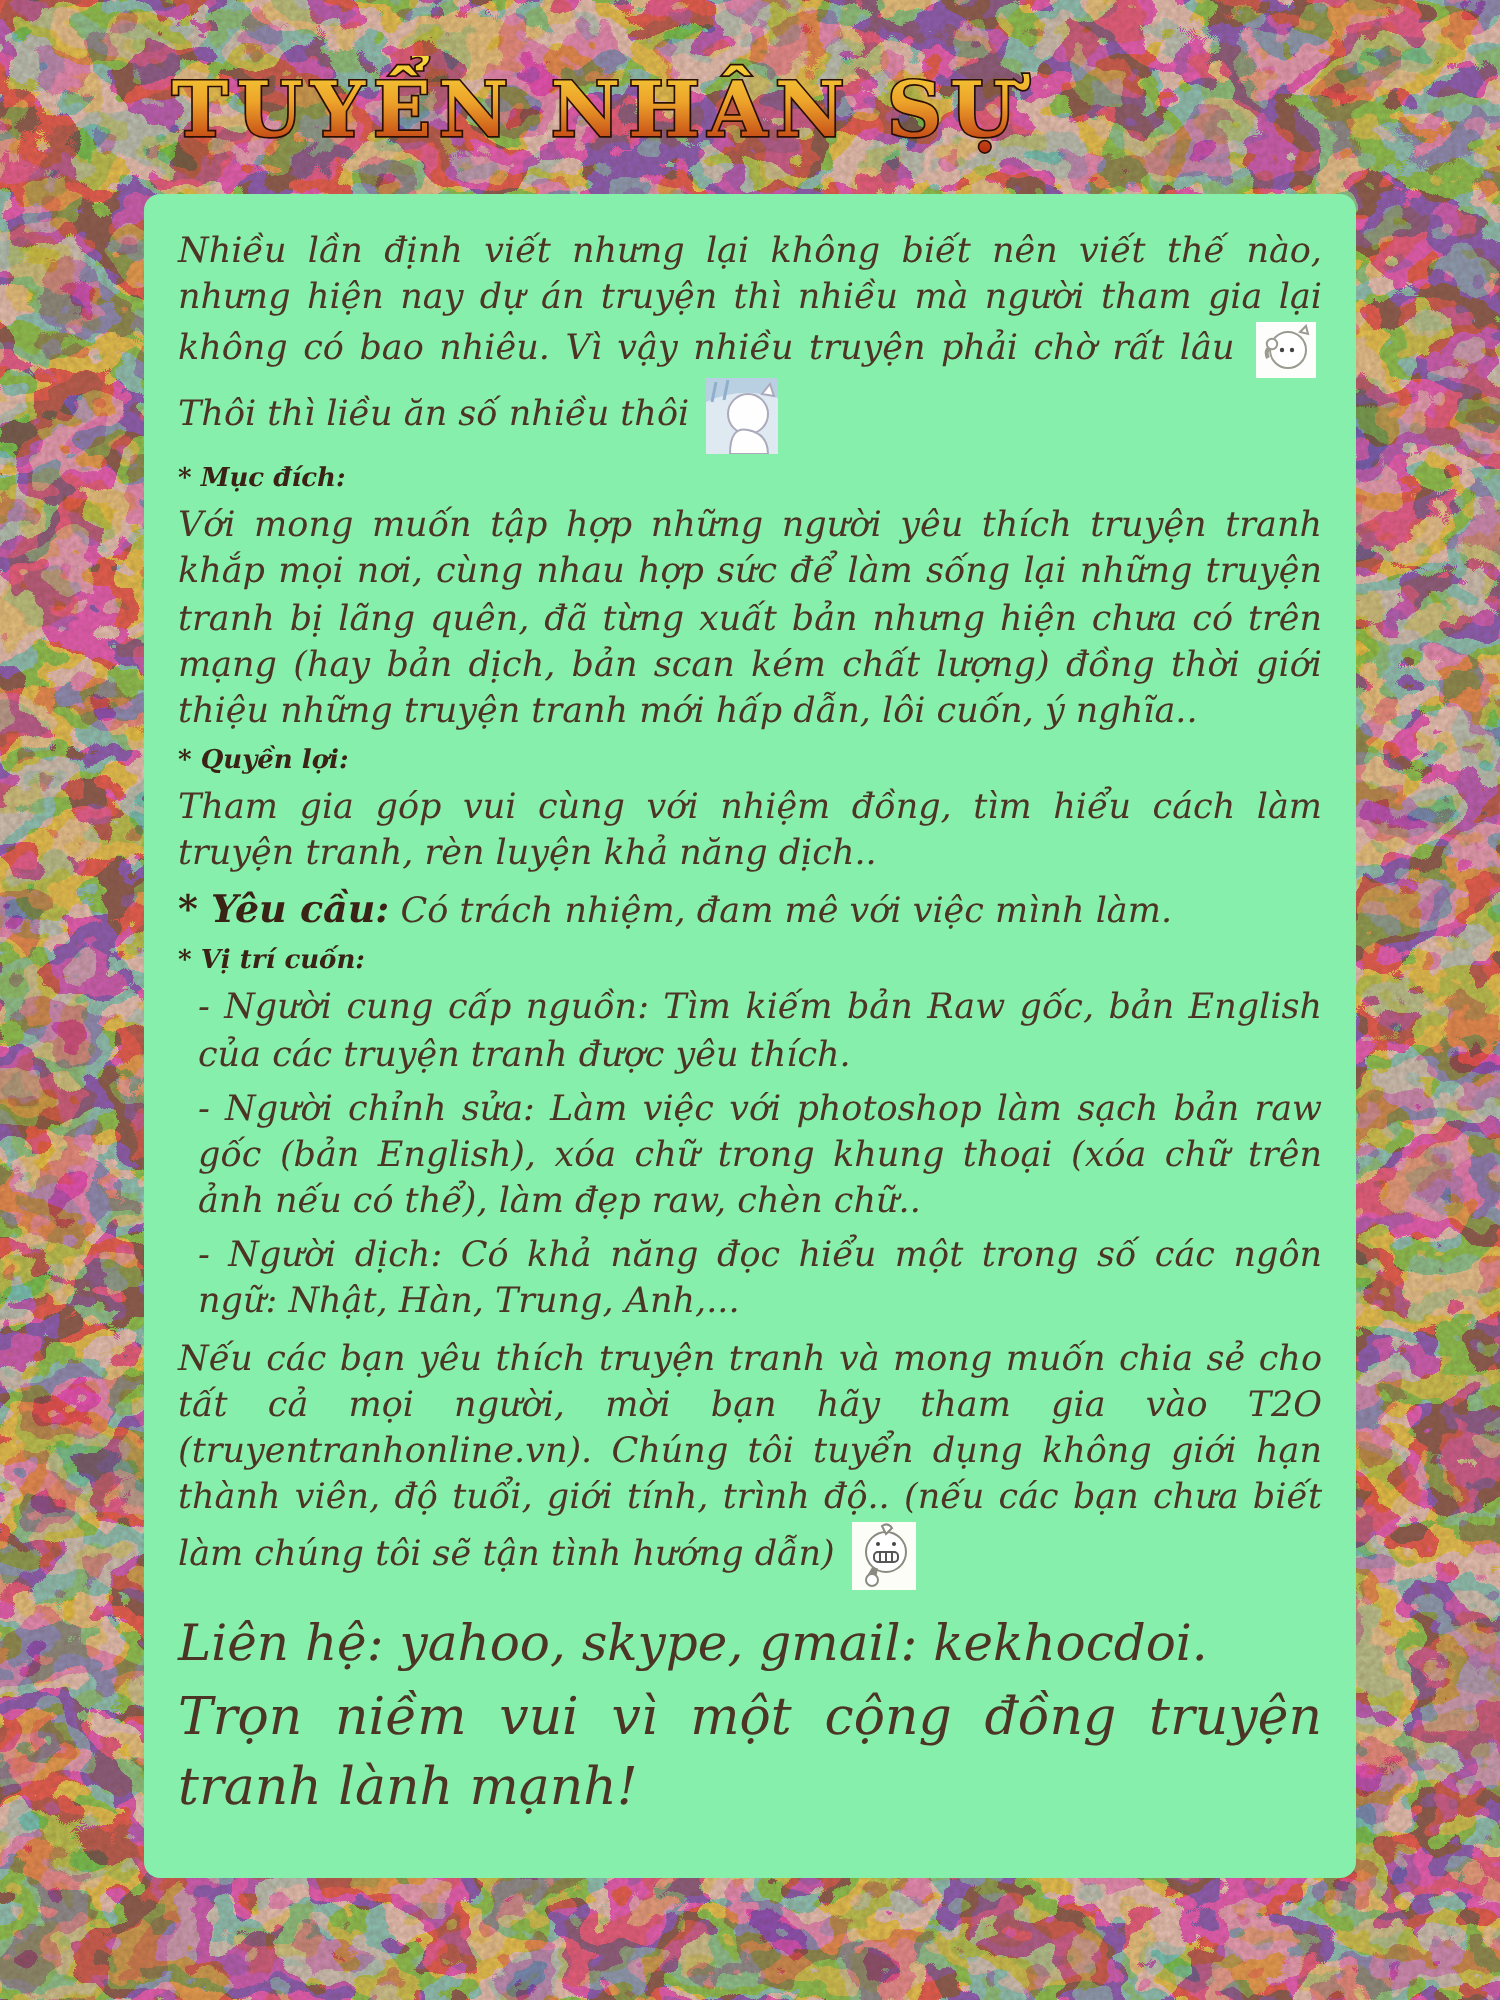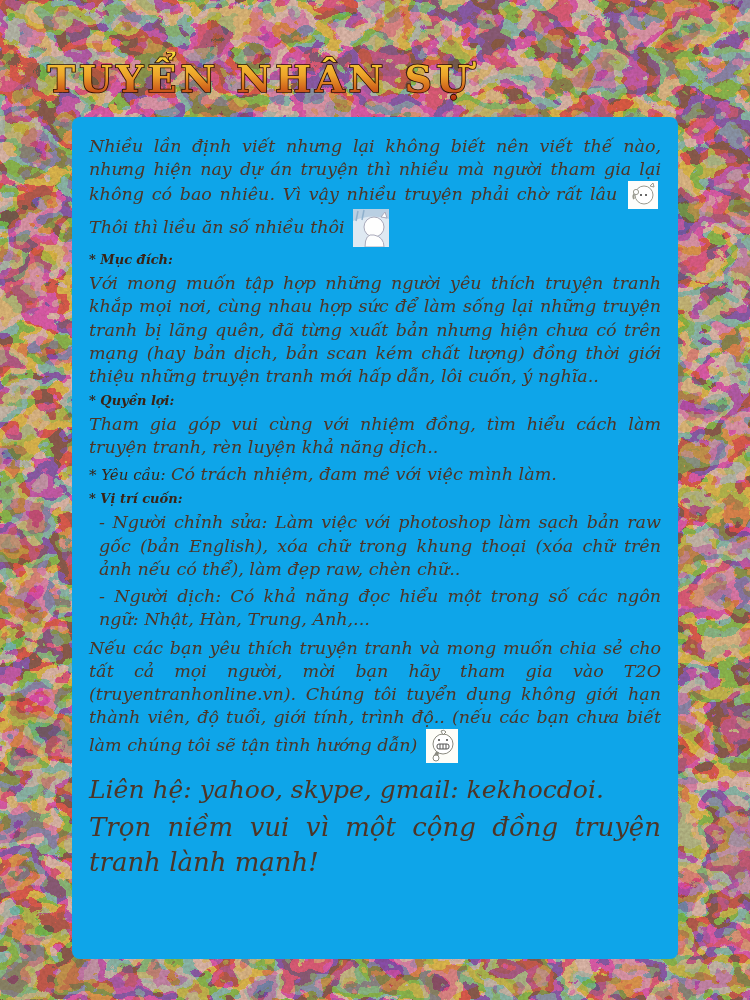--- a/index.html
+++ b/index.html
@@ -2,30 +2,30 @@
 <html><head>
 <meta charset="utf-8">
 <style>
   html,body{margin:0;padding:0;}
   body{
     width:750px;height:1000px;position:relative;overflow:hidden;
     font-family:"DejaVu Serif","Liberation Serif",serif;
     background:#7a4434;
   }
   .bg{position:absolute;left:0;top:0;width:750px;height:1000px;z-index:0;}
-  .title-wrap{position:absolute;top:52px;left:0;width:598px;z-index:2;}
+  .title-wrap{position:absolute;top:28px;left:0;width:598px;text-align:center;z-index:2;}
   .panel{
-    position:absolute;left:72px;top:117px;width:606px;height:842px;z-index:1;
-    background:#0ea5e9;border-radius:8px;box-sizing:border-box;
+    position:absolute;left:72px;top:97px;width:606px;height:842px;z-index:1;
+    background:#86efac;border-radius:8px;box-sizing:border-box;
     padding:14px 17px 10px 17px;color:#4d3526;font-style:italic;
     font-size:17.5px;line-height:1.32;overflow:hidden;
   }
   .panel p{margin:4px 0;text-align:justify;}
   .panel .head{font-weight:bold;color:#3a2315;font-size:13px;}
-  .panel .inline-head{font-weight:normal;color:#3a2315;font-size:15px;}
+  .panel .inline-head{font-weight:bold;color:#3a2315;font-size:19px;}
   .indent{padding-left:10px;}
   .emo{vertical-align:middle;margin:0 3px;}
   .center-line{text-align:right;}
   .contact{font-size:25px;margin-top:10px !important;}
   .slogan{font-size:26px;}
 </style>
 </head>
 <body>
 
 <svg class="bg" xmlns="http://www.w3.org/2000/svg">
@@ -93,20 +93,21 @@
   <p class="head">* Quyền lợi:</p>
   <p>Tham gia góp vui cùng với nhiệm đồng, tìm hiểu cách làm truyện tranh, rèn luyện khả năng dịch..</p>
 
   <p>
     <span class="inline-head">* Yêu cầu:</span>
     <span>Có trách nhiệm, đam mê với việc mình làm.</span>
   </p>
 
 
   <p class="head">* Vị trí cuốn:</p>
+  <p class="indent">- Người cung cấp nguồn: Tìm kiếm bản Raw gốc, bản English của các truyện tranh được yêu thích.</p>
   <p class="indent">- Người chỉnh sửa: Làm việc với photoshop làm sạch bản raw gốc (bản English), xóa chữ trong khung thoại (xóa chữ trên ảnh nếu có thể), làm đẹp raw, chèn chữ..</p>
   <p class="indent">- Người dịch: Có khả năng đọc hiểu một trong số các ngôn ngữ: Nhật, Hàn, Trung, Anh,...</p>
 
   <p style="margin-top:6px;">
     <span>Nếu các bạn yêu thích truyện tranh và mong muốn chia sẻ cho tất cả mọi người, mời bạn hãy tham gia vào T2O (truyentranhonline.vn). Chúng tôi tuyển dụng không giới hạn thành viên, độ tuổi, giới tính, trình độ.. (nếu các bạn chưa biết làm chúng tôi sẽ tận tình hướng dẫn)</span>
     <svg class="emo" width="32" height="34" viewBox="0 0 32 34">
       <rect width="32" height="34" fill="#fdfdf8"></rect>
       <circle cx="17" cy="15" r="10" fill="#fff" stroke="#8a8a80"></circle>
       <path d="M15 2 q3 -2 5 1 l-3 3 z" fill="#fff" stroke="#8a8a80"></path>
       <rect x="11" y="15" width="12" height="5" rx="2" fill="#fff" stroke="#555"></rect>

